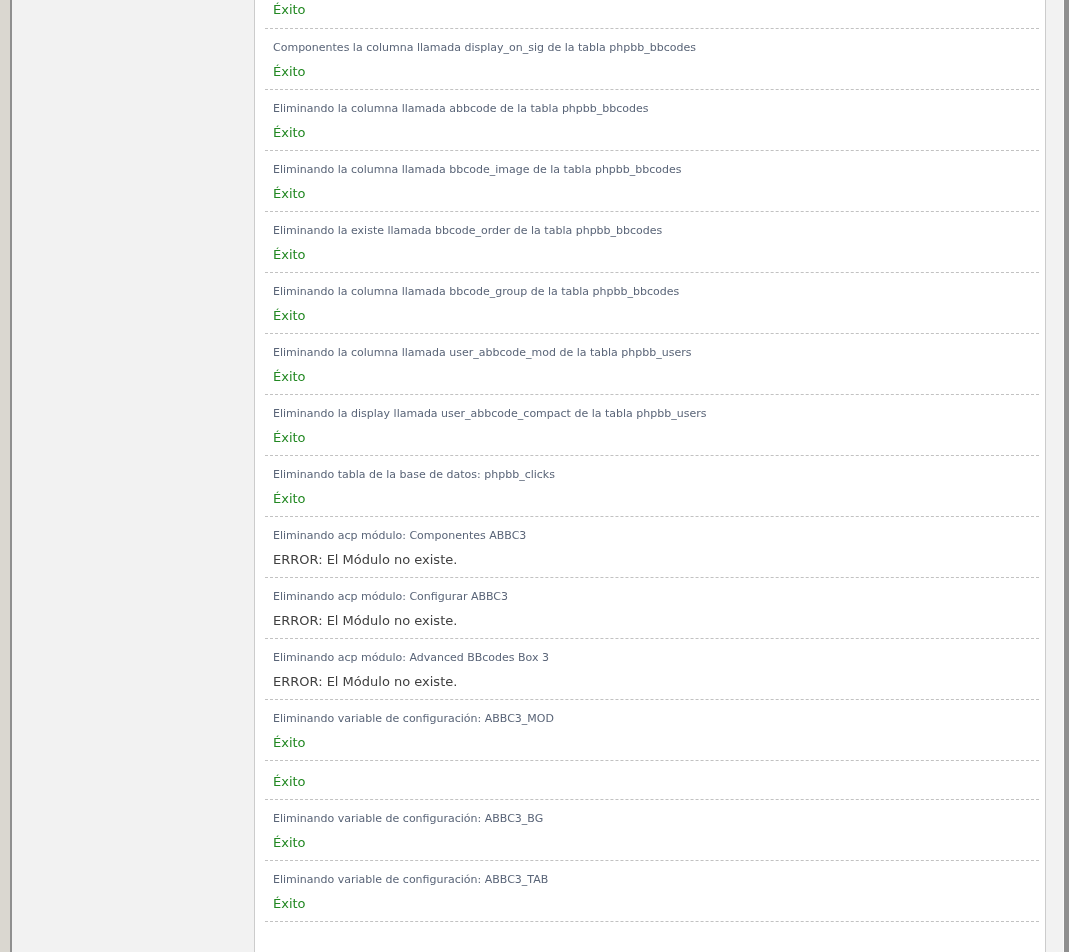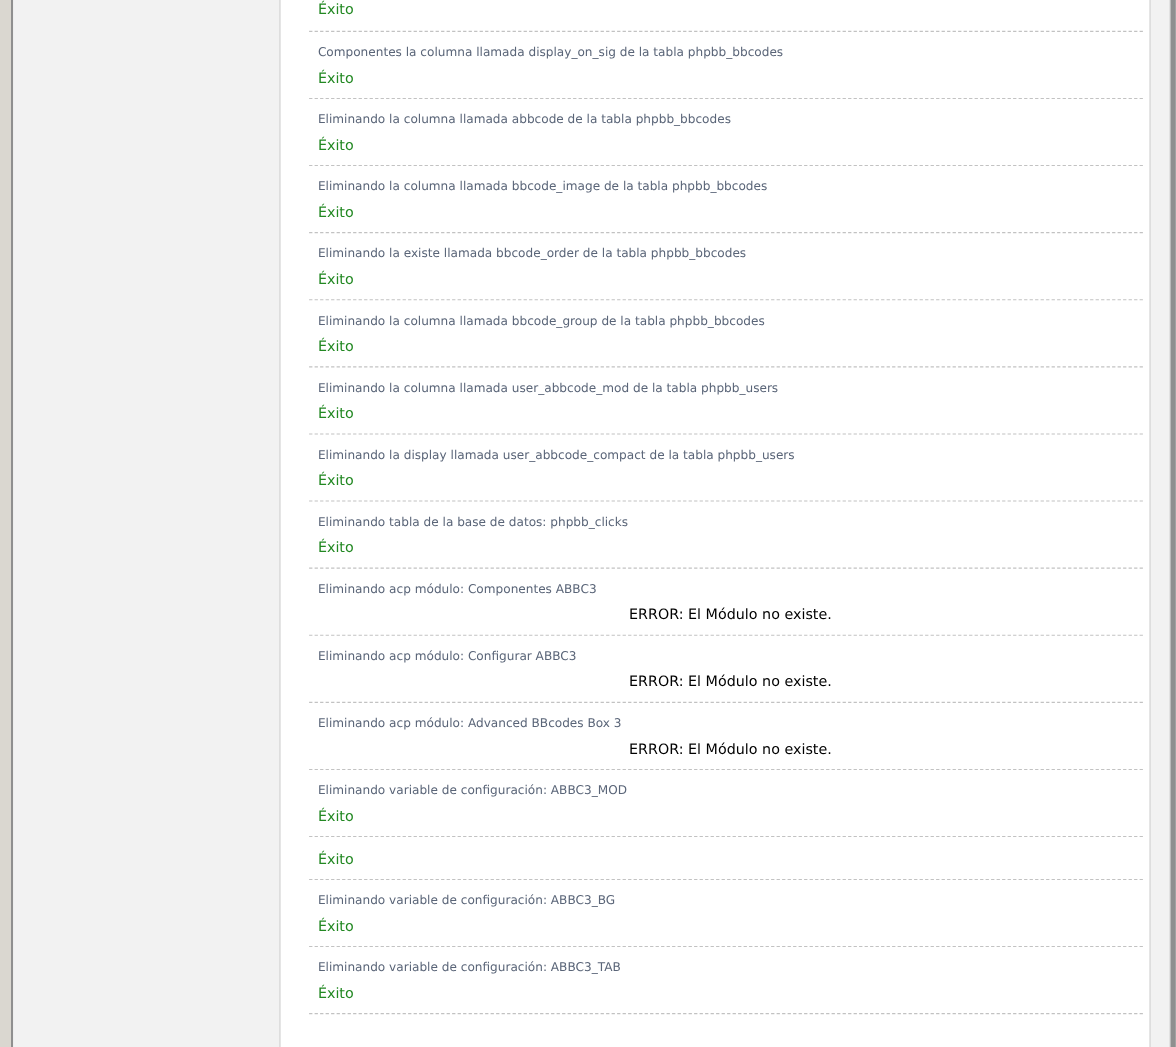--- a/index.html
+++ b/index.html
@@ -46,38 +46,37 @@
     box-sizing: border-box;
     background: #ffffff;
     border-left: 1px solid #cccccc;
     border-right: 1px solid #cccccc;
     padding: 0 6px 0 10px;
     overflow: hidden;
   }
   .entry {
     border-bottom: 1px dashed #c2c2c2;
     padding: 12px 0 9px 8px;
-    margin-left: 16px;
   }
   .entry.partial {
     padding-top: 1px;
     padding-bottom: 10px;
   }
   .desc {
     font-size: 11px;
     line-height: 14px;
     color: #5a6578;
     margin: 0 0 8px 0;
   }
   .status {
     font-size: 13px;
     line-height: 17px;
   }
   .status.ok   { color: #228822; }
-  .status.err  { color: #000000; text-align: center; }
+  .status.err  { color: #404040; }
 </style>
 </head>
 <body>
 
 <div class="window-left-strip"></div>
 <div class="window-left-border"></div>
 <div class="sidebar-area"></div>
 
 <div class="log-panel">
   <div class="entry partial">

